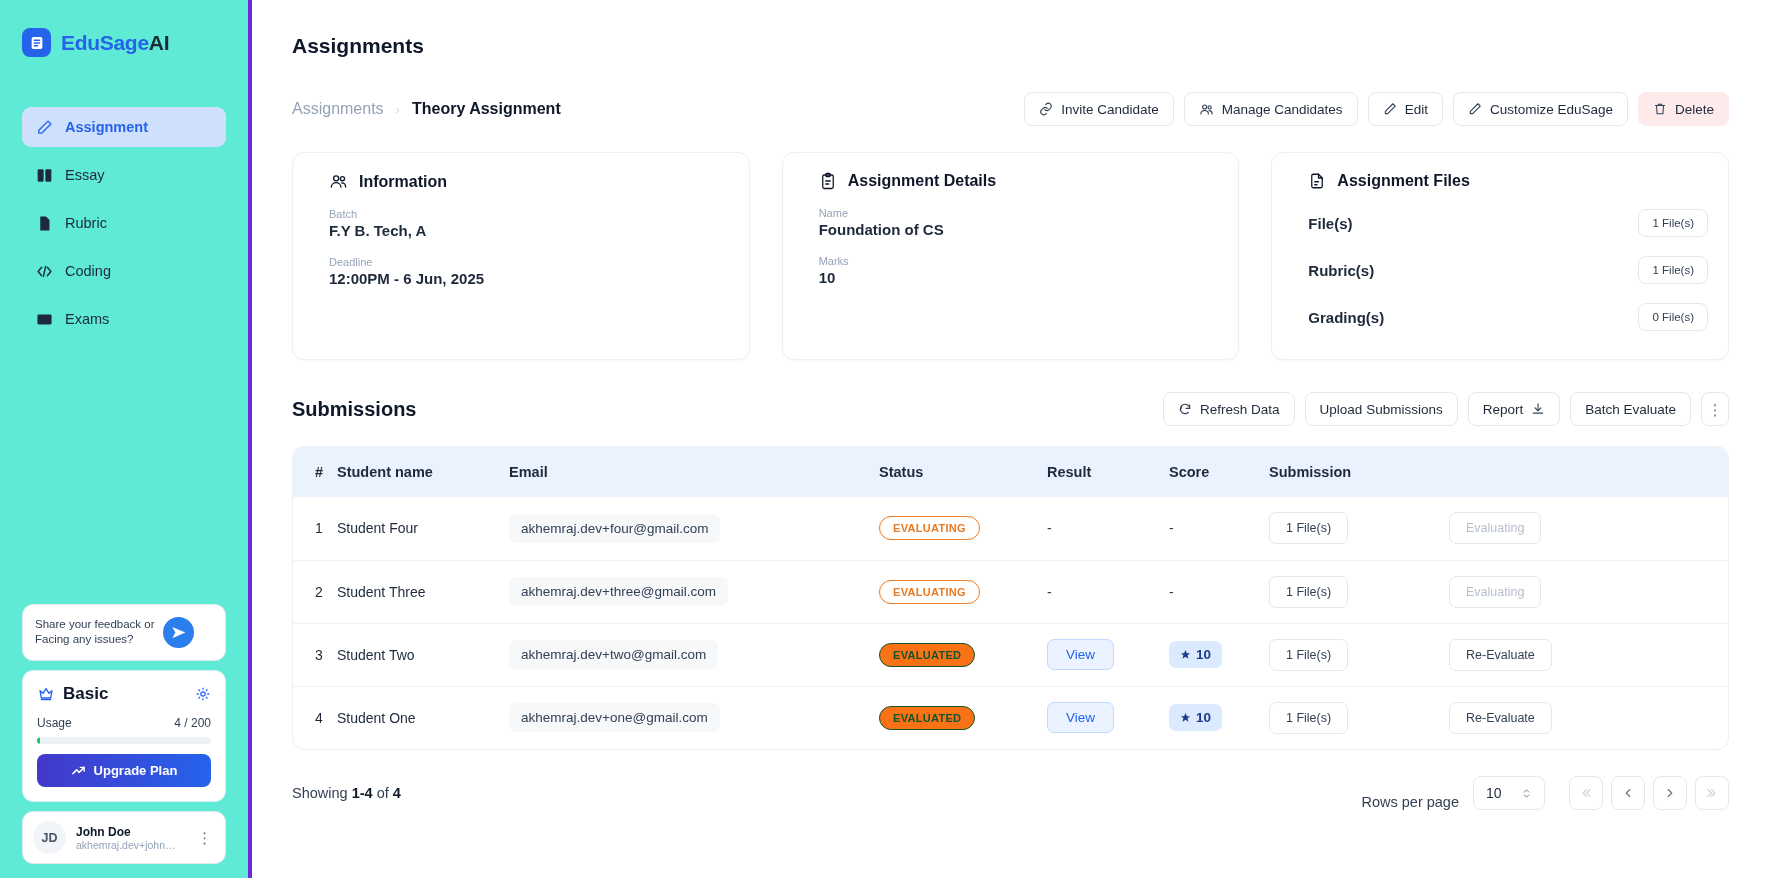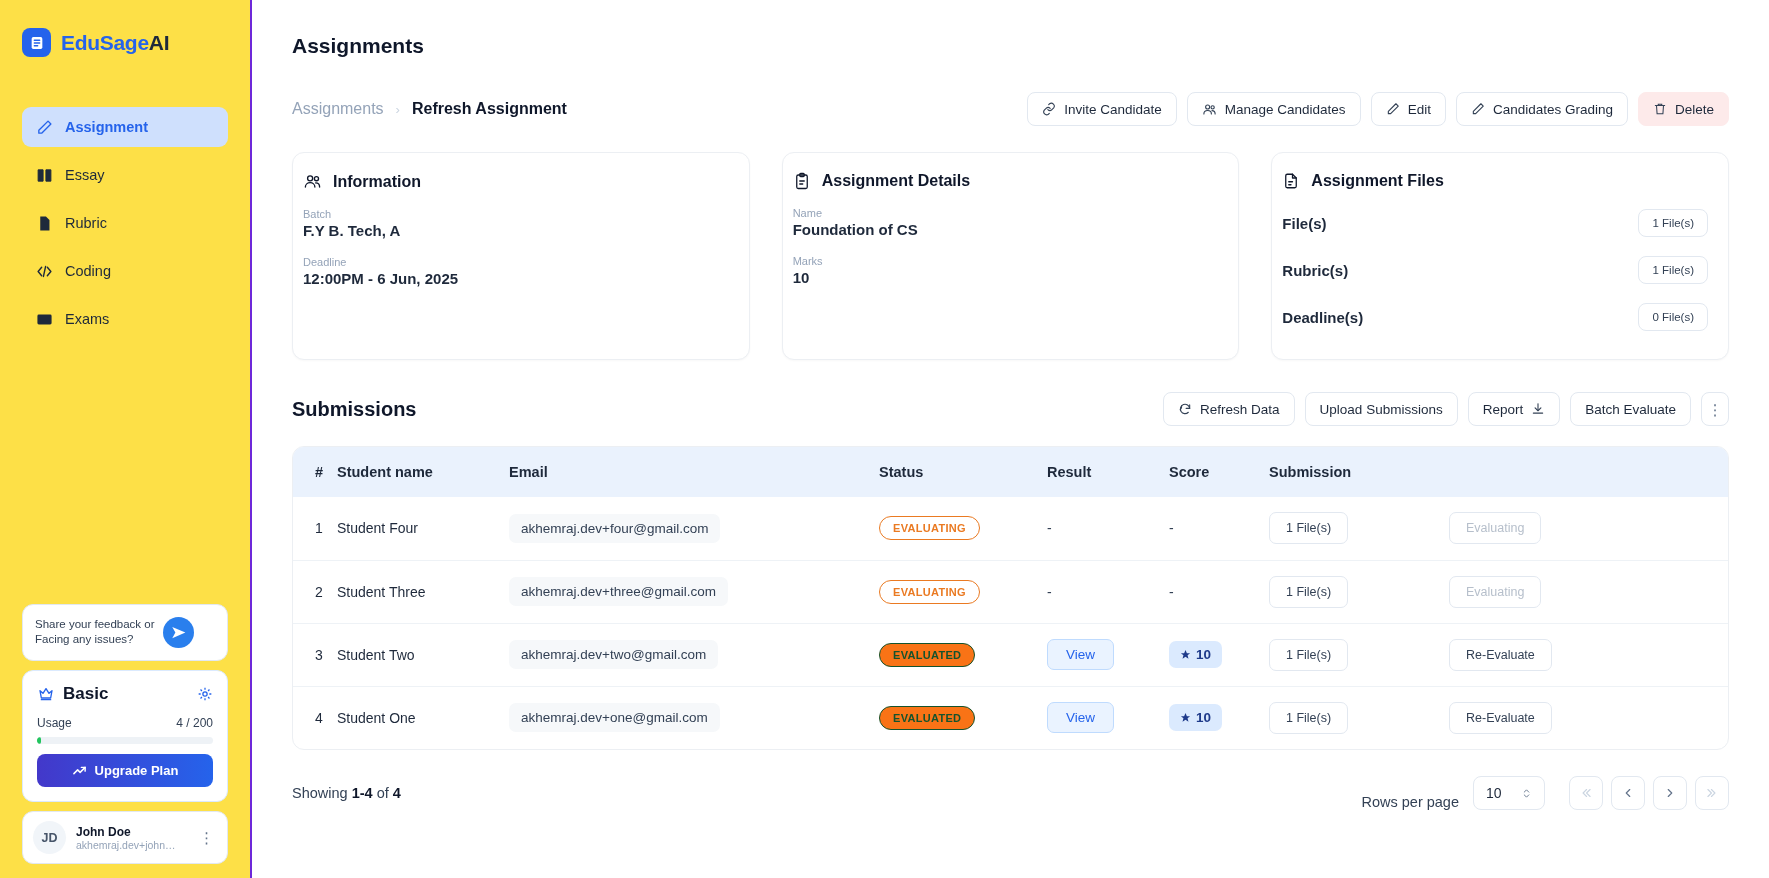--- a/index.html
+++ b/index.html
@@ -8,22 +8,22 @@
     font-family: "Liberation Sans", sans-serif;
     background: #ffffff;
     color: #1e293b;
     overflow: hidden;
   }
   .app { display: flex; width: 1769px; height: 878px; }
 
   
   .sidebar {
     width: 252px; height: 878px; flex: 0 0 252px;
-    background: #fde047;
-    border-right: 2px solid #6d28d9;
+    background: #5eead4;
+    border-right: 4px solid #6d28d9;
     display: flex; flex-direction: column;
     position: relative;
   }
   .brand { display: flex; align-items: center; gap: 10px; padding: 28px 0 0 22px; }
   .brand-mark {
     width: 29px; height: 29px; border-radius: 8px;
     background: #2563eb; display: flex; align-items: center; justify-content: center;
   }
   .brand-text { font-size: 21px; font-weight: 700; letter-spacing: -0.3px; }
   .brand-text .blue { color: #2563eb; }
@@ -91,21 +91,21 @@
   .btn {
     display: inline-flex; align-items: center; gap: 8px;
     height: 34px; padding: 0 14px; border-radius: 8px;
     border: 1px solid #e2e8f0; background: #fff;
     font-size: 13.5px; color: #1e293b; cursor: pointer; white-space: nowrap;
     font-family: "Liberation Sans", sans-serif;
   }
   .btn.danger { background: #fdeaea; border-color: #fdeaea; color: #1e293b; }
 
   .cards { display: flex; gap: 32px; margin-top: 26px; }
-  .card { flex: 1; background: #fff; border: 1px solid #eceff3; border-radius: 12px; padding: 19px 20px 22px 10px; min-height: 208px; box-shadow: 0 1px 2px rgba(15,23,42,.03); }
+  .card { flex: 1; background: #fff; border: 1px solid #eceff3; border-radius: 12px; padding: 19px 20px 22px 36px; min-height: 208px; box-shadow: 0 1px 2px rgba(15,23,42,.03); }
   .card-head { display: flex; align-items: center; gap: 11px; font-size: 16px; font-weight: 600; color: #0f172a; }
   .fld { margin-top: 17px; }
   .fld-label { font-size: 11px; color: #94a3b8; }
   .fld-value { font-size: 15px; font-weight: 700; color: #1e293b; margin-top: 2px; }
   .file-row { display: flex; align-items: center; justify-content: space-between; margin-top: 19px; }
   .file-label { font-size: 15px; font-weight: 600; color: #1e293b; }
   .pill {
     border: 1px solid #e2e8f0; border-radius: 8px; background: #fff;
     font-size: 11.5px; color: #334155; padding: 7px 13px; cursor: pointer; white-space: nowrap;
   }
@@ -292,21 +292,21 @@
   </aside>
 
   <main class="main">
 
     <h1 class="page-title">Assignments</h1>
 
     <div class="crumb-row">
       <div class="crumbs">
         <span class="crumb-link">Assignments</span>
         <span class="crumb-sep">›</span>
-        <span class="crumb-cur">Refresh Assignment</span>
+        <span class="crumb-cur">Theory Assignment</span>
       </div>
 
       <div class="actions">
         <button class="btn">
           <span>
             <svg width="14" height="14" viewBox="0 0 24 24" fill="none" stroke="#334155" stroke-width="1.9" stroke-linecap="round">
               <path d="M10 13a5 5 0 007 0l3-3a5 5 0 00-7-7l-1.5 1.5"></path>
               <path d="M14 11a5 5 0 00-7 0l-3 3a5 5 0 007 7l1.5-1.5"></path>
             </svg>
           </span>
@@ -330,21 +330,21 @@
             </svg>
           </span>
           <span>Edit</span>
         </button>
         <button class="btn">
           <span>
             <svg width="14" height="14" viewBox="0 0 24 24" fill="none" stroke="#334155" stroke-width="1.9" stroke-linecap="round" stroke-linejoin="round">
               <path d="M17 3l4 4L8 20H4v-4L17 3z"></path>
             </svg>
           </span>
-          <span>Candidates Grading</span>
+          <span>Customize EduSage</span>
         </button>
         <button class="btn danger">
           <span>
             <svg width="14" height="14" viewBox="0 0 24 24" fill="none" stroke="#334155" stroke-width="1.8" stroke-linecap="round">
               <path d="M4 6h16M9 6V4h6v2M6 6l1 14h10l1-14"></path>
             </svg>
           </span>
           <span>Delete</span>
         </button>
       </div>
@@ -410,21 +410,21 @@
         </div>
         <div class="file-row">
           <span class="file-label">File(s)</span>
           <span class="pill">1 File(s)</span>
         </div>
         <div class="file-row">
           <span class="file-label">Rubric(s)</span>
           <span class="pill">1 File(s)</span>
         </div>
         <div class="file-row">
-          <span class="file-label">Deadline(s)</span>
+          <span class="file-label">Grading(s)</span>
           <span class="pill">0 File(s)</span>
         </div>
       </div>
 
     </section>
 
     <div class="sub-row">
       <h2 class="sub-title">Submissions</h2>
       <div class="actions">
         <button class="btn">

